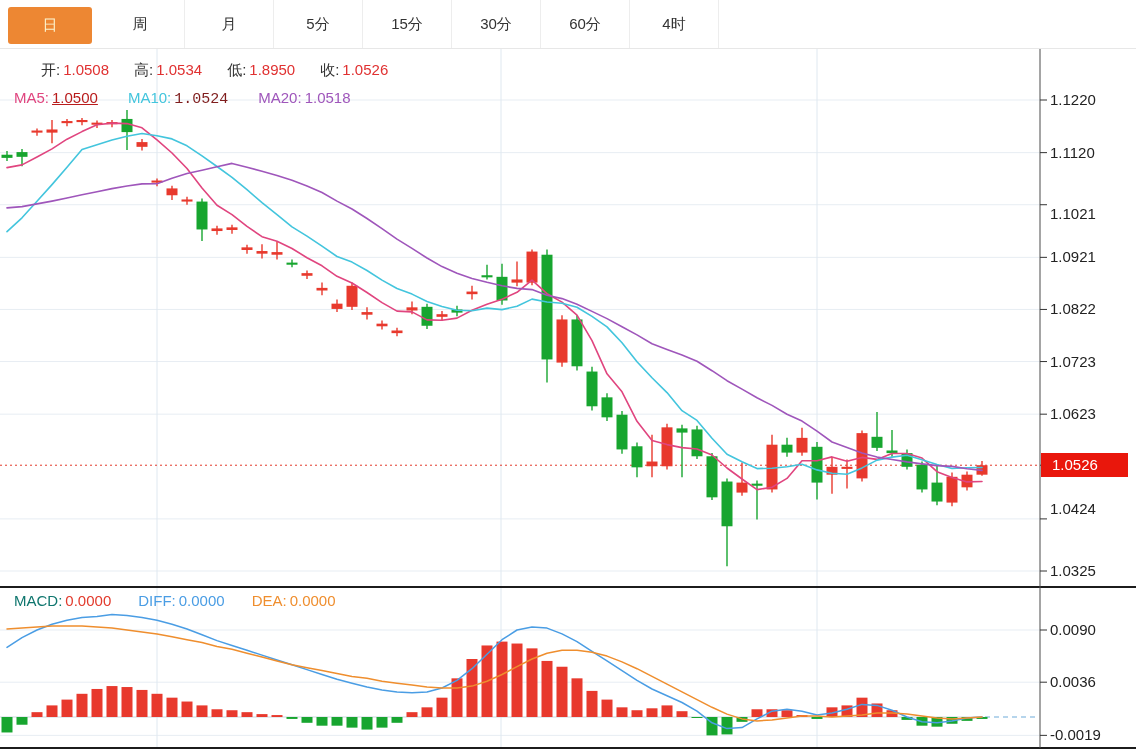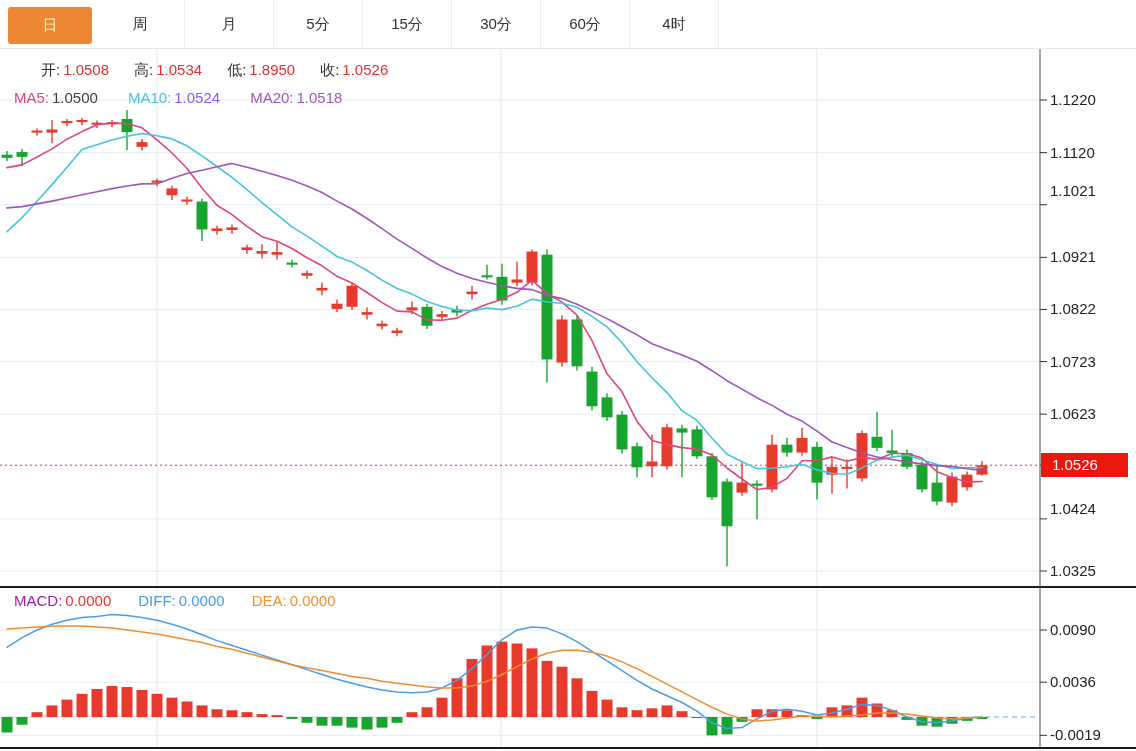--- a/index.html
+++ b/index.html
@@ -282,33 +282,33 @@
       <div class="tab">60分</div>
       <div class="tab">4时</div>
     </div>
   <div id="ohlc-legend" class="legend">
       <span><span class="lg-label">开:</span><span class="lg-value" style="color: rgb(224, 49, 49);">1.0508</span></span>
       <span><span class="lg-label">高:</span><span class="lg-value" style="color: rgb(224, 49, 49);">1.0534</span></span>
       <span><span class="lg-label">低:</span><span class="lg-value" style="color: rgb(224, 49, 49);">1.8950</span></span>
       <span><span class="lg-label">收:</span><span class="lg-value" style="color: rgb(224, 49, 49);">1.0526</span></span>
     </div>
   <div id="ma-legend" class="legend">
-      <span><span class="lg-label" style="color: rgb(224, 69, 127);">MA5:</span><span class="lg-value" style="color: #404040;">1.0500</span></span>
-      <span><span class="lg-label" style="color: rgb(67, 197, 221);">MA10:</span><span class="lg-value" style="color: #8b5cf6;">1.0524</span></span>
+      <span><span class="lg-label" style="color: rgb(224, 69, 127);">MA5:</span><span class="lg-value" style="color: #b91c1c; text-decoration: underline;">1.0500</span></span>
+      <span><span class="lg-label" style="color: rgb(67, 197, 221);">MA10:</span><span class="lg-value" style="color: #7f1d1d; font-family: Liberation Mono, monospace;">1.0524</span></span>
       <span><span class="lg-label" style="color: rgb(159, 86, 187);">MA20:</span><span class="lg-value" style="color: rgb(159, 86, 187);">1.0518</span></span>
     </div>
   <div id="macd-legend" class="legend">
-      <span><span class="lg-label" style="color: #a21caf;">MACD:</span><span class="lg-value" style="color: rgb(226, 58, 44);">0.0000</span></span>
+      <span><span class="lg-label" style="color: #0f766e;">MACD:</span><span class="lg-value" style="color: rgb(226, 58, 44);">0.0000</span></span>
       <span><span class="lg-label" style="color: rgb(74, 157, 228); text-align: right;">DIFF:</span><span class="lg-value" style="color: rgb(74, 157, 228);">0.0000</span></span>
       <span><span class="lg-label" style="color: rgb(239, 142, 46);">DEA:</span><span class="lg-value" style="color: rgb(239, 142, 46);">0.0000</span></span>
     </div>
   <div id="price-axis-labels">
       <div class="ptick" style="top: 91px;">1.1220</div>
       <div class="ptick" style="top: 143.626px;">1.1120</div>
-      <div class="ptick" style="top: 182px;">1.1021</div>
+      <div class="ptick" style="top: 205px;">1.1021</div>
       <div class="ptick" style="top: 248.351px;">1.0921</div>
       <div class="ptick" style="top: 300.45px;">1.0822</div>
       <div class="ptick" style="top: 352.55px;">1.0723</div>
       <div class="ptick" style="top: 405.175px;">1.0623</div>
       <div class="ptick" style="top: 500px;">1.0424</div>
       <div class="ptick" style="top: 562px;">1.0325</div>
     </div>
   <div id="macd-axis-labels">
       <div class="ptick" style="top: 621px;">0.0090</div>
       <div class="ptick" style="top: 673.2px;">0.0036</div>

